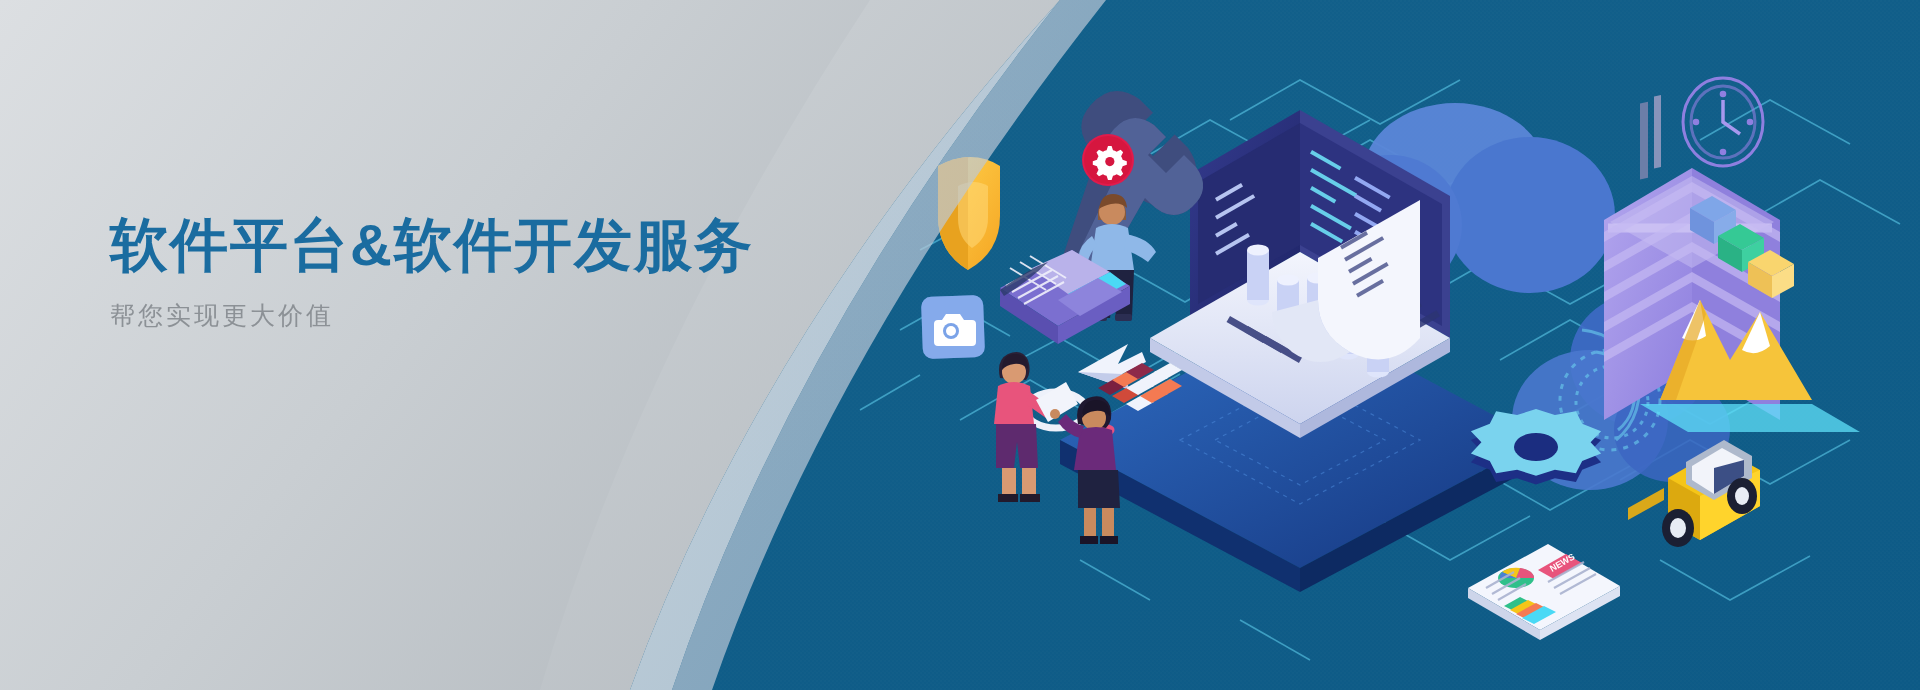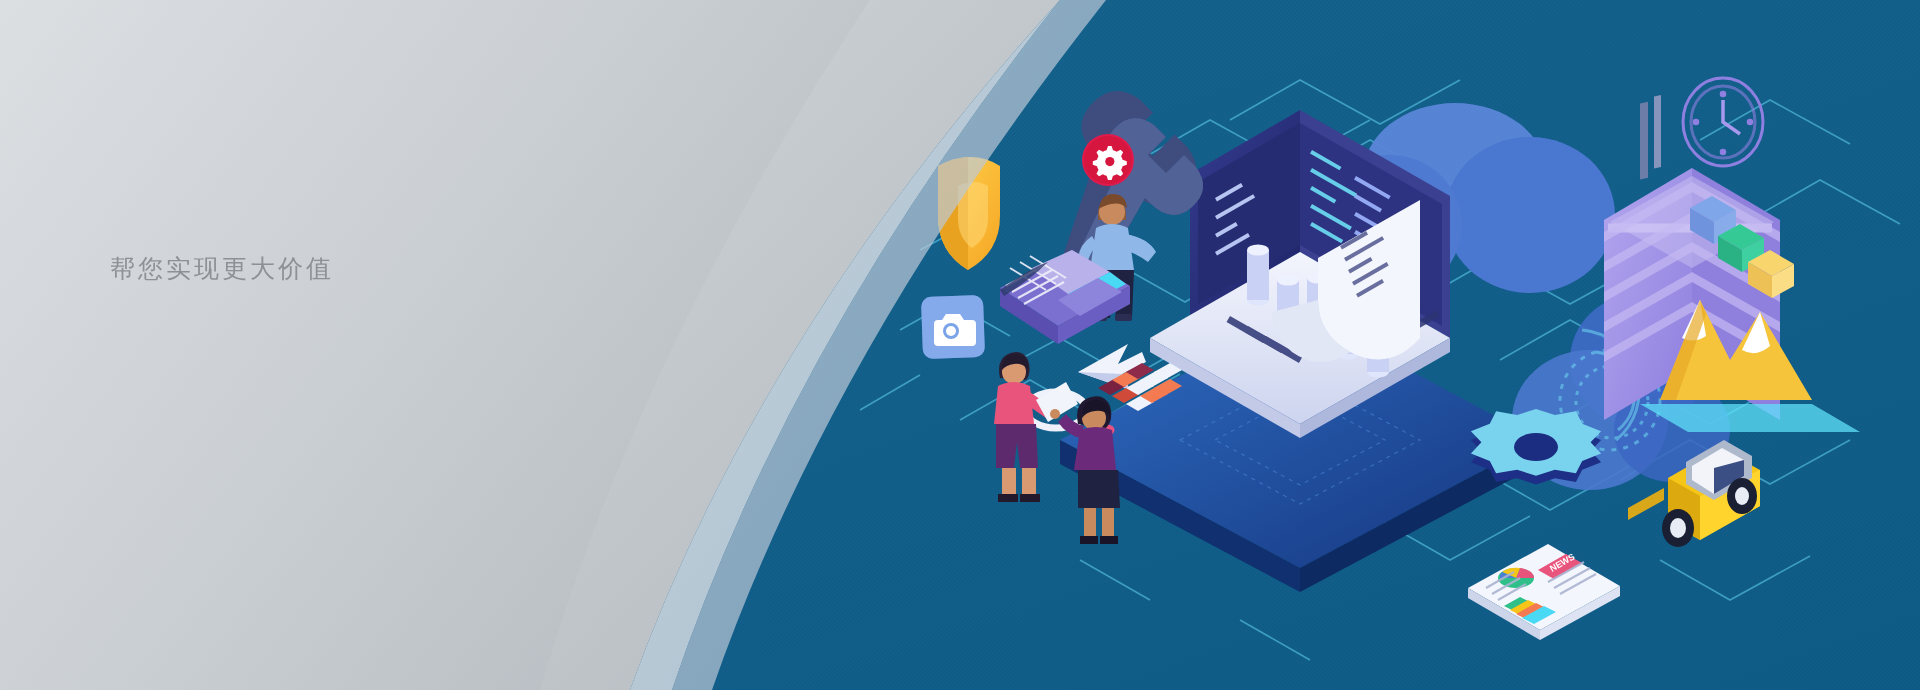--- a/index.html
+++ b/index.html
@@ -1,21 +1,21 @@
 <!DOCTYPE html>
 <html><head>
 <meta charset="utf-8">
 <style>
   html,body{margin:0;padding:0;}
   body{width:1920px;height:690px;overflow:hidden;font-family:"Liberation Sans","DejaVu Sans",sans-serif;}
   #banner{position:relative;width:1920px;height:690px;overflow:hidden;background:#0f6089;}
   svg.full{position:absolute;left:0;top:0;width:1920px;height:690px;display:block;}
   #text-block{position:absolute;left:110px;top:212px;width:760px;z-index:40;}
   #headline{font-size:58px;font-weight:bold;color:#1a6ca0;letter-spacing:2px;line-height:1.15;white-space:nowrap;}
-  #subtitle{margin-top:40px;font-size:25px;color:#8c9196;letter-spacing:3px;line-height:1.3;}
+  #subtitle{margin-top:20px;font-size:25px;color:#8c9196;letter-spacing:3px;line-height:1.3;}
 </style>
 </head>
 <body>
 
 <div id="banner">
 
   <svg class="full" viewBox="0 0 1920 690">
     <defs>
       <linearGradient id="gBlue" x1="0" y1="0" x2="1" y2="1">
         <stop offset="0" stop-color="#14628c"></stop>
@@ -437,16 +437,17 @@
 
     <g>
       <path d="M0 0 L1060 0 Q760 330 630 690 L0 690 Z" fill="url(#gGray)"></path>
       <path d="M1060 0 Q790 340 672 690 L630 690 Q760 330 1060 0 Z" fill="url(#gSwoosh1)" opacity="0.85"></path>
       <path d="M1106 0 Q830 350 712 690 L672 690 Q790 340 1060 0 Z" fill="url(#gSwoosh2)" opacity="0.7"></path>
       <path d="M0 0 L870 0 Q640 350 540 690 L0 690 Z" fill="url(#gGray)"></path>
     </g>
   </svg>
 
   <div id="text-block">
+    <div id="headline">软件平台&amp;软件开发服务</div>
     <div id="subtitle">帮您实现更大价值</div>
   </div>
 
 </div>
 
 </body></html>

